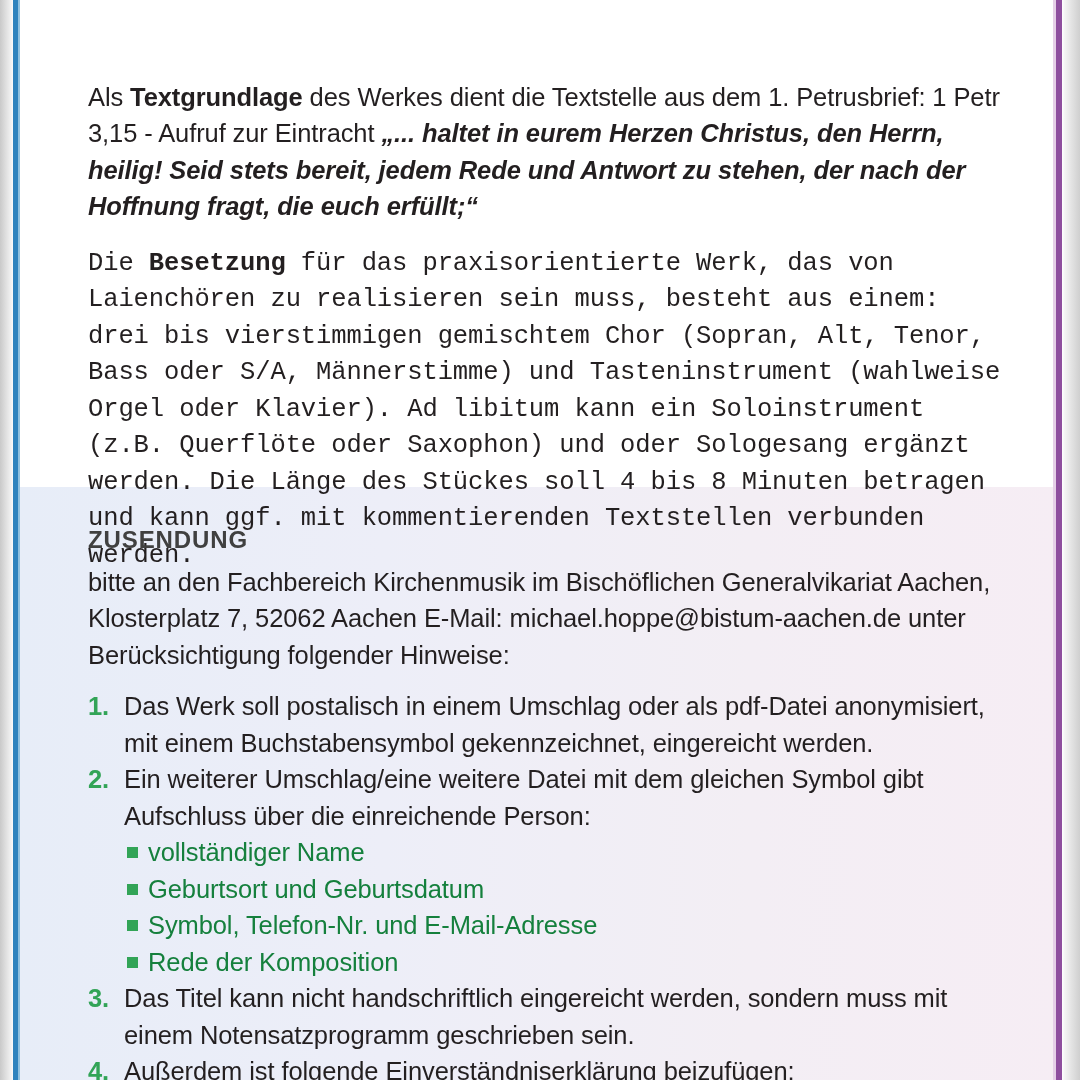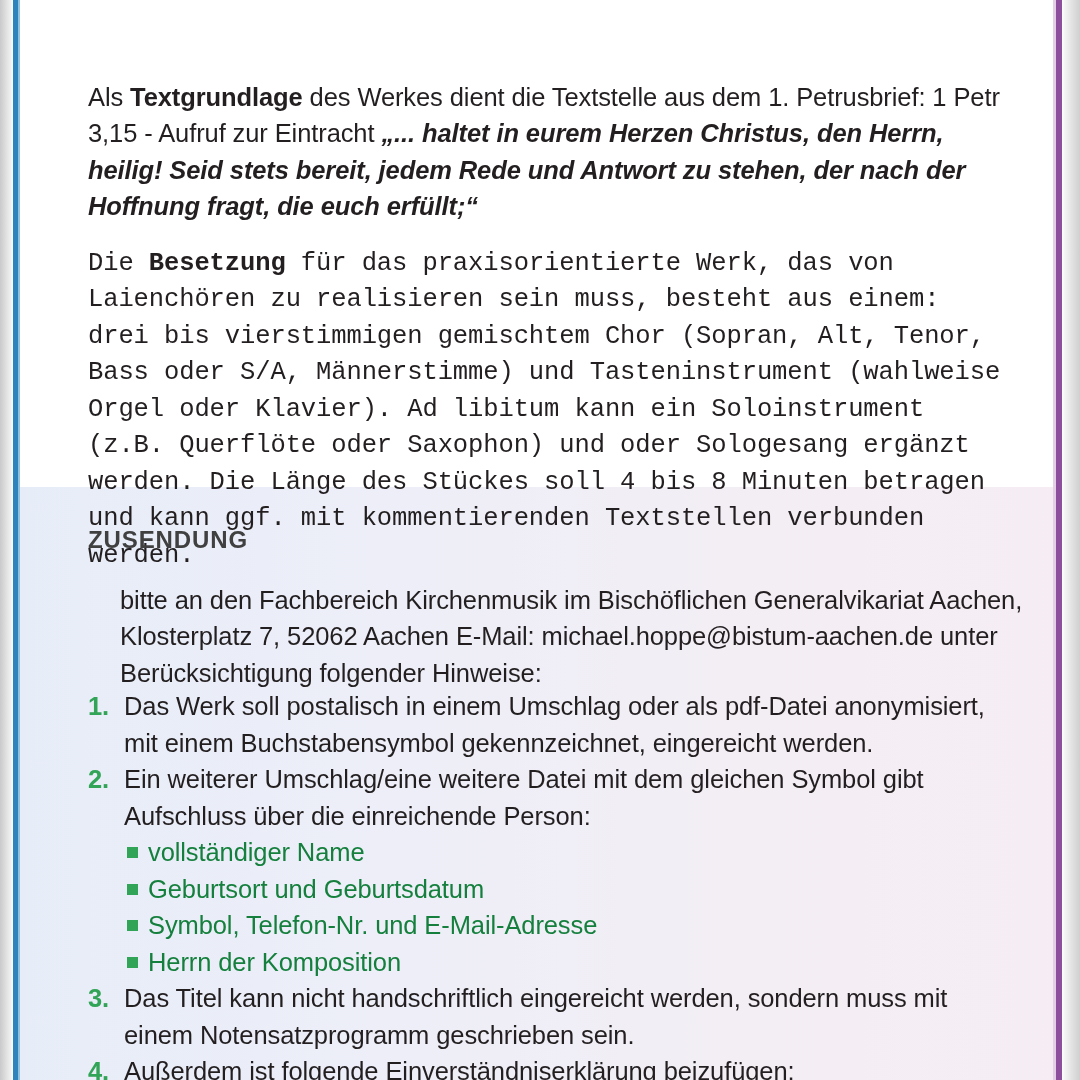--- a/index.html
+++ b/index.html
@@ -111,22 +111,21 @@
     position: absolute;
     left: 88px;
     top: 506px;
     font-size: 24px;
     font-weight: 700;
     letter-spacing: 0.9px;
     color: #404040;
   }
 
   #para-address {
-    top: 556px;
-    margin-left: 32px;
+    top: 538px;
   }
 
   
   .num-list {
     position: absolute;
     left: 88px;
     top: 688px;
     width: 920px;
   }
   .num-item {
@@ -217,21 +216,21 @@
         <li class="bullet-item">
           <span class="bullet-square"></span>
           <span>Geburtsort und Geburtsdatum</span>
         </li>
         <li class="bullet-item">
           <span class="bullet-square"></span>
           <span>Symbol, Telefon-Nr. und E-Mail-Adresse</span>
         </li>
         <li class="bullet-item">
           <span class="bullet-square"></span>
-          <span>Herrn der Komposition</span>
+          <span>Rede der Komposition</span>
         </li>
       </ul>
 
       <div class="num-item">
         <span class="num-marker">3.</span>
         <span class="num-body">Das Titel kann nicht handschriftlich eingereicht werden, sondern muss mit einem Notensatzprogramm geschrieben sein.</span>
       </div>
 
       <div class="num-item">
         <span class="num-marker">4.</span>

